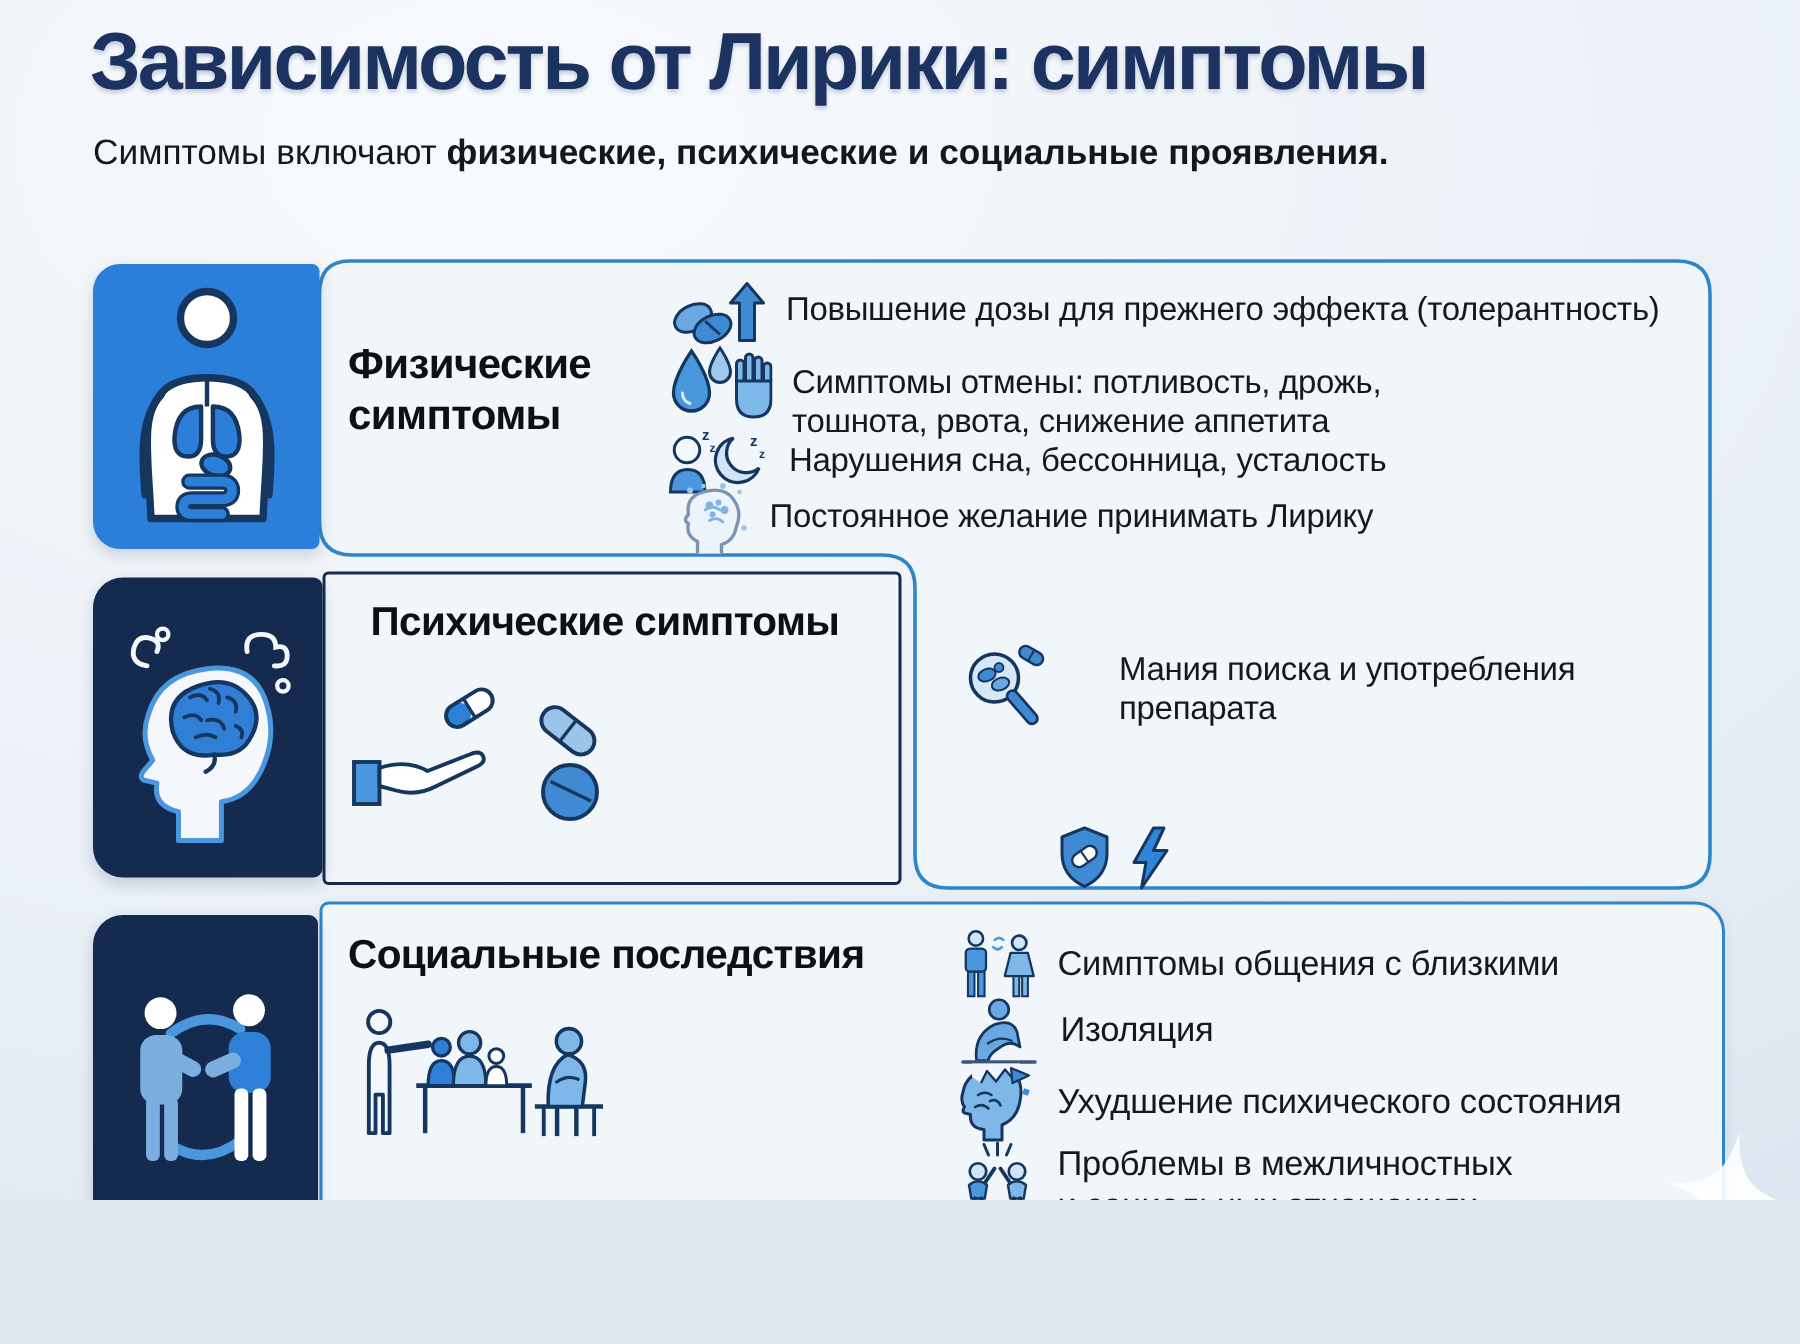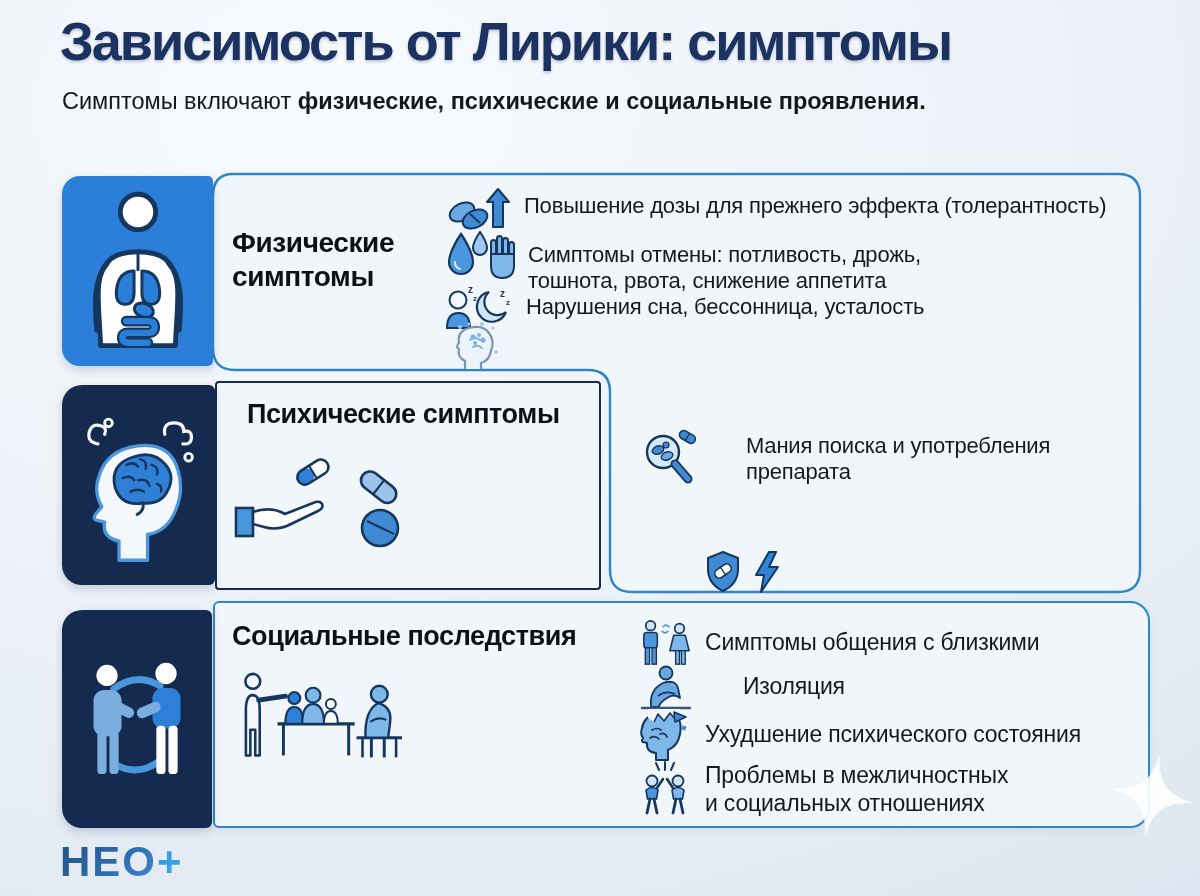--- a/index.html
+++ b/index.html
@@ -1,17 +1,17 @@
 <!DOCTYPE html>
 <html lang="ru"><head>
 <meta charset="utf-8">
 <style>
   html,body{margin:0;padding:0;}
   body{font-family:"Liberation Sans","DejaVu Sans",sans-serif;background:#dfe7f0;}
-  .canvas{position:relative;width:1200px;height:896px;overflow:hidden;
+  .canvas{position:relative;width:1200px;height:800px;overflow:hidden;
     background:radial-gradient(130% 120% at 28% 12%, #f7fafd 0%, #edf2f8 45%, #e2eaf2 78%, #d9e3ee 100%);}
   .title{position:absolute;left:60px;top:10px;font-size:54px;font-weight:800;letter-spacing:-2px;
     color:#1c3260;white-space:nowrap;text-shadow:0 2px 3px rgba(15,35,80,.22);}
   .subtitle{position:absolute;left:62px;top:86px;font-size:23.5px;line-height:1.36;color:#15171b;}
   .shape-svg{position:absolute;left:0;top:0;width:1200px;height:896px;pointer-events:none;}
   .panel{position:absolute;background:#f1f6fb;}
   .panel.social{left:213px;top:601px;width:937px;height:227px;border:2.4px solid #2e86c9;
     border-radius:6px 20px 20px 6px;box-sizing:border-box;box-shadow:0 3px 10px rgba(30,60,110,.07);}
   .panel.psych{left:215px;top:381px;width:386px;height:209px;border:2.4px solid #16294e;
     border-radius:4px;box-sizing:border-box;}
@@ -208,20 +208,21 @@
         <circle cx="31" cy="18" r="2.6" fill="#7fb3e4"></circle>
         <circle cx="23" cy="21" r="2" fill="#7fb3e4"></circle>
         <path d="M18 18 q5 -4 10 0 M21 25 q5 -3 9 1" fill="none" stroke="#7fb3e4" stroke-width="1.8" stroke-linecap="round"></path>
         <circle cx="8" cy="5" r="2" fill="#9fc3e8"></circle>
         <circle cx="17" cy="2" r="1.5" fill="#9fc3e8"></circle>
         <circle cx="30" cy="2" r="2" fill="#9fc3e8"></circle>
         <circle cx="41" cy="6" r="1.6" fill="#9fc3e8"></circle>
         <circle cx="44" cy="30" r="1.8" fill="#9fc3e8"></circle>
       </svg>
     </span>
+    <div class="item-text" style="margin-top:9px;">Постоянное желание принимать Лирику</div>
   </div>
 
 
   <div class="item" style="left:642px;top:428px;gap:48px;">
     <span class="icon-slot">
       <svg width="56" height="58" viewBox="0 0 56 58">
         <g transform="rotate(30 46 9)">
           <rect x="37" y="5" width="17" height="8.5" rx="4.25" fill="#3f8ad2" stroke="#15365f" stroke-width="1.6"></rect>
           <line x1="45.5" y1="5" x2="45.5" y2="13.5" stroke="#15365f" stroke-width="1.4"></line>
         </g>
@@ -274,21 +275,21 @@
 
   <div class="item" style="left:638px;top:664px;">
     <span class="icon-slot">
       <svg width="56" height="48" viewBox="0 0 56 48">
         <circle cx="28" cy="9" r="6.5" fill="#6aa8e2" stroke="#15365f" stroke-width="1.8"></circle>
         <path d="M13 43 Q11 26 25 19 Q37 15 40 24 L42 34 Q36 29 29 34 Q21 39 21 43 Z" fill="#6aa8e2" stroke="#15365f" stroke-width="1.8" stroke-linejoin="round"></path>
         <path d="M20 32 q8 -6 17 -2" fill="none" stroke="#15365f" stroke-width="1.6"></path>
         <line x1="4" y1="44" x2="52" y2="44" stroke="#3a557e" stroke-width="2.4" stroke-linecap="round"></line>
       </svg>
     </span>
-    <div class="item-text big" style="margin-top:9px;margin-left:36px;">Изоляция</div>
+    <div class="item-text big" style="margin-top:9px;">Изоляция</div>
   </div>
 
   <div class="item" style="left:634px;top:708px;">
     <span class="icon-slot">
       <svg width="58" height="54" viewBox="0 0 58 54">
         <path d="M22 52 V45 Q12 44 13 35 L9 34 Q7 33 9 30 Q6 26 8 20 Q10 8 24 5 Q38 2 44 10 Q48 16 46 26 Q44 38 34 42 V52 Z" fill="#7db8e8" stroke="#15365f" stroke-width="2" stroke-linejoin="round"></path>
         <path d="M14 10 L20 14 L24 6 L30 13 L36 5 L42 12 L46 6 L46 1 L14 1 Z" fill="#f1f6fb"></path>
         <path d="M20 14 L24 6 L30 13 L36 5 L42 12" fill="none" stroke="#15365f" stroke-width="1.6" stroke-linejoin="round"></path>
         <path d="M40 4 L52 9 L41 14 Z" fill="#3f8ad2" stroke="#15365f" stroke-width="1.5" stroke-linejoin="round"></path>
         <rect x="48" y="18" width="4" height="4" fill="#3f8ad2" transform="rotate(20 50 20)"></rect>

